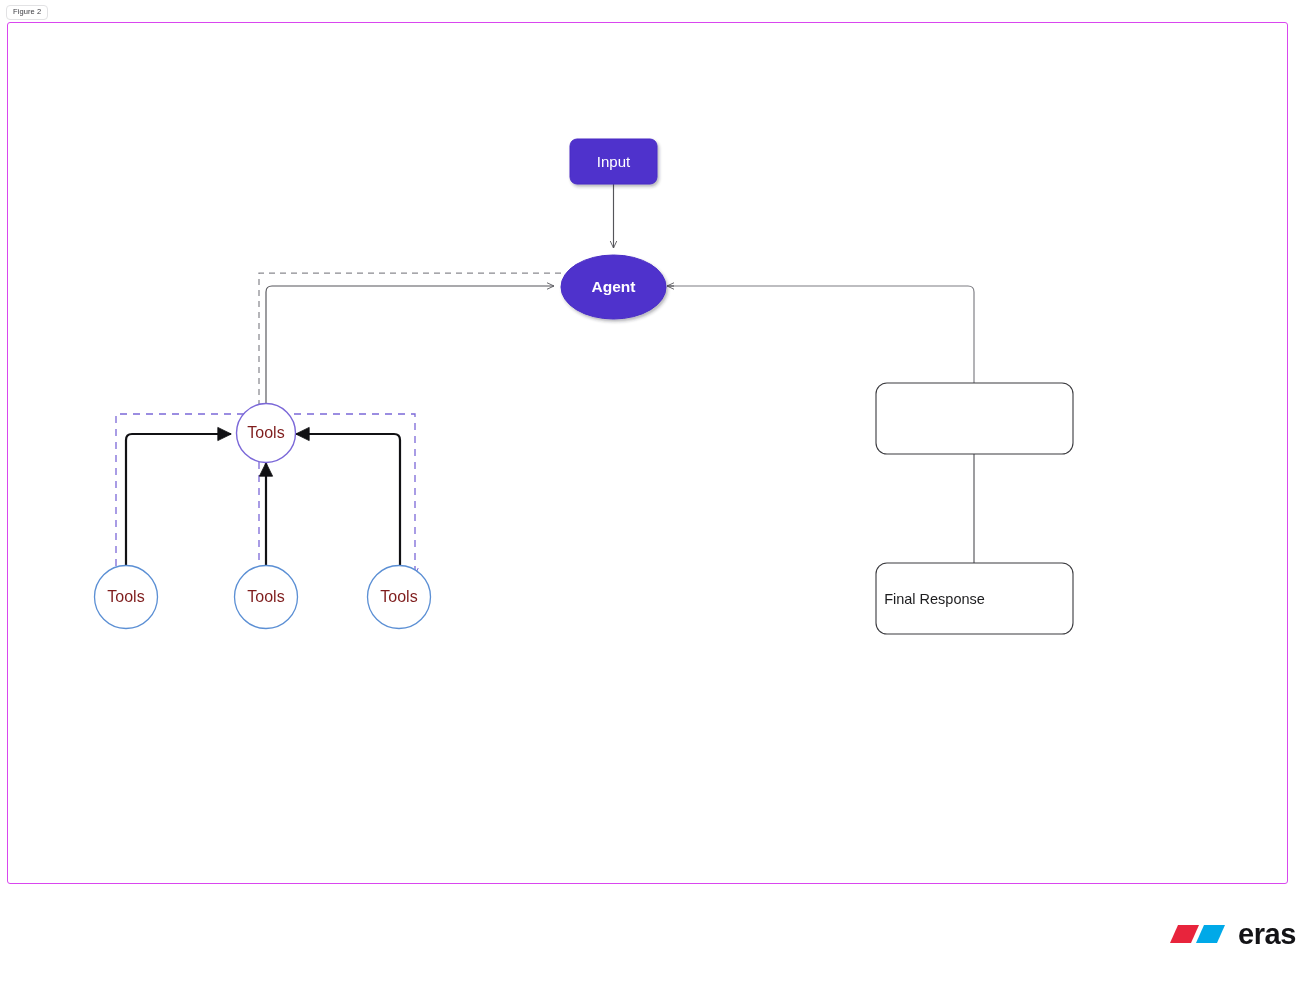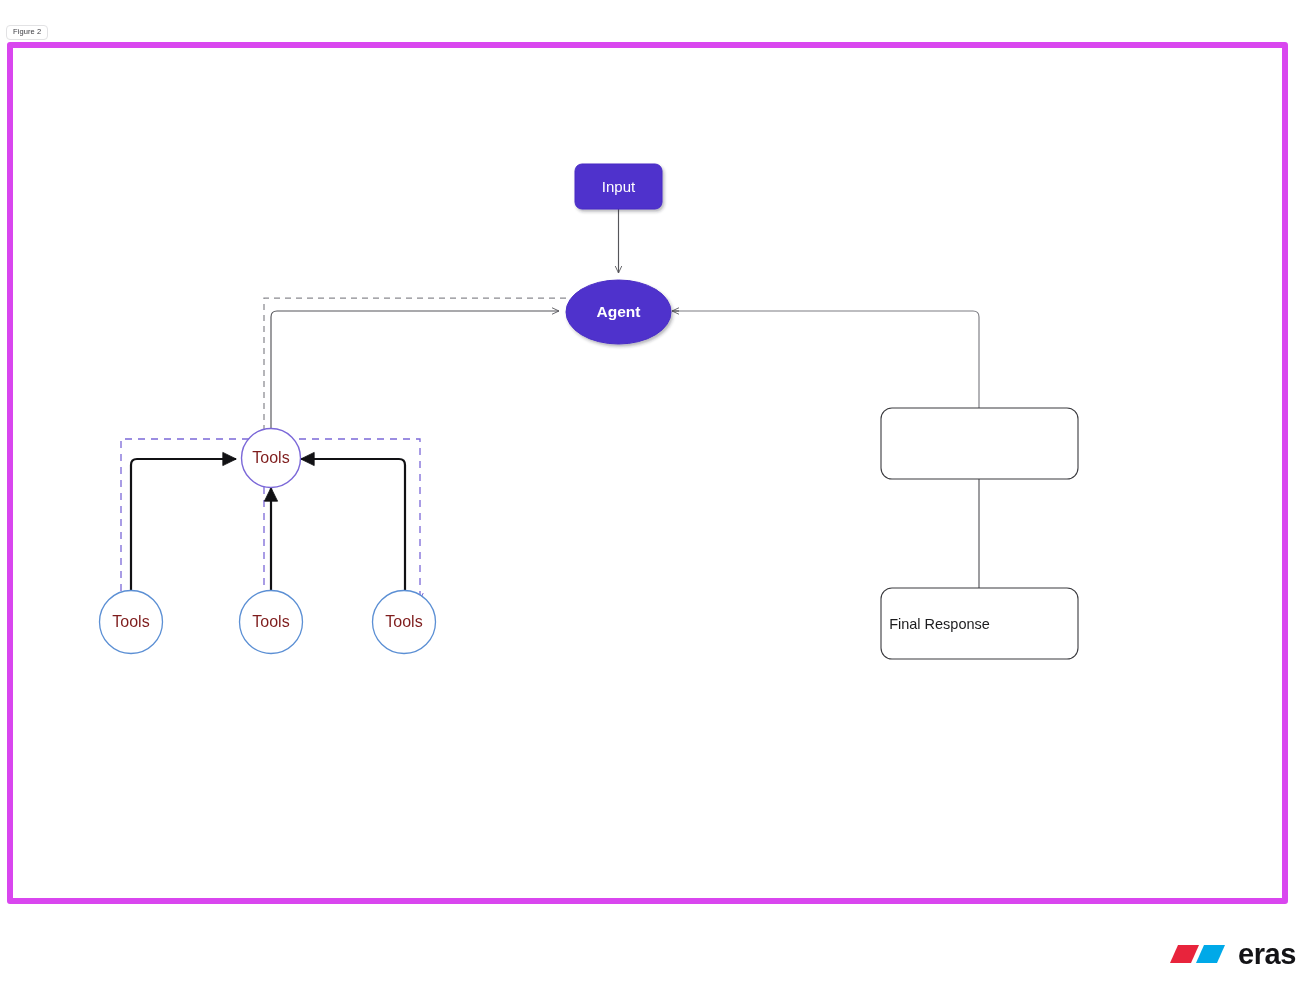--- a/index.html
+++ b/index.html
@@ -11,21 +11,20 @@
     height: 1000px;
     overflow: hidden;
     font-family: "Liberation Sans", sans-serif;
   }
 
   #root {
     position: relative;
     width: 1296px;
     height: 836px;
     background: #ffffff;
-    margin-top: 20px;
   }
 
   
   .figure-tag {
     position: absolute;
     left: 6px;
     top: 5px;
     padding: 2px 6px 3px 6px;
     border: 1px solid #e2e2e4;
     border-radius: 4px;
@@ -38,21 +37,21 @@
   }
 
   
   .canvas-panel {
     position: absolute;
     left: 7px;
     top: 22px;
     width: 1281px;
     height: 862px;
     background: #ffffff;
-    border: 6px solid #d946ef;
+    border: 1px solid #d946ef;
     border-radius: 3px;
     box-sizing: border-box;
     overflow: hidden;
   }
 
   .diagram-svg {
     position: absolute;
     left: 0;
     top: 0;
     width: 1281px;

